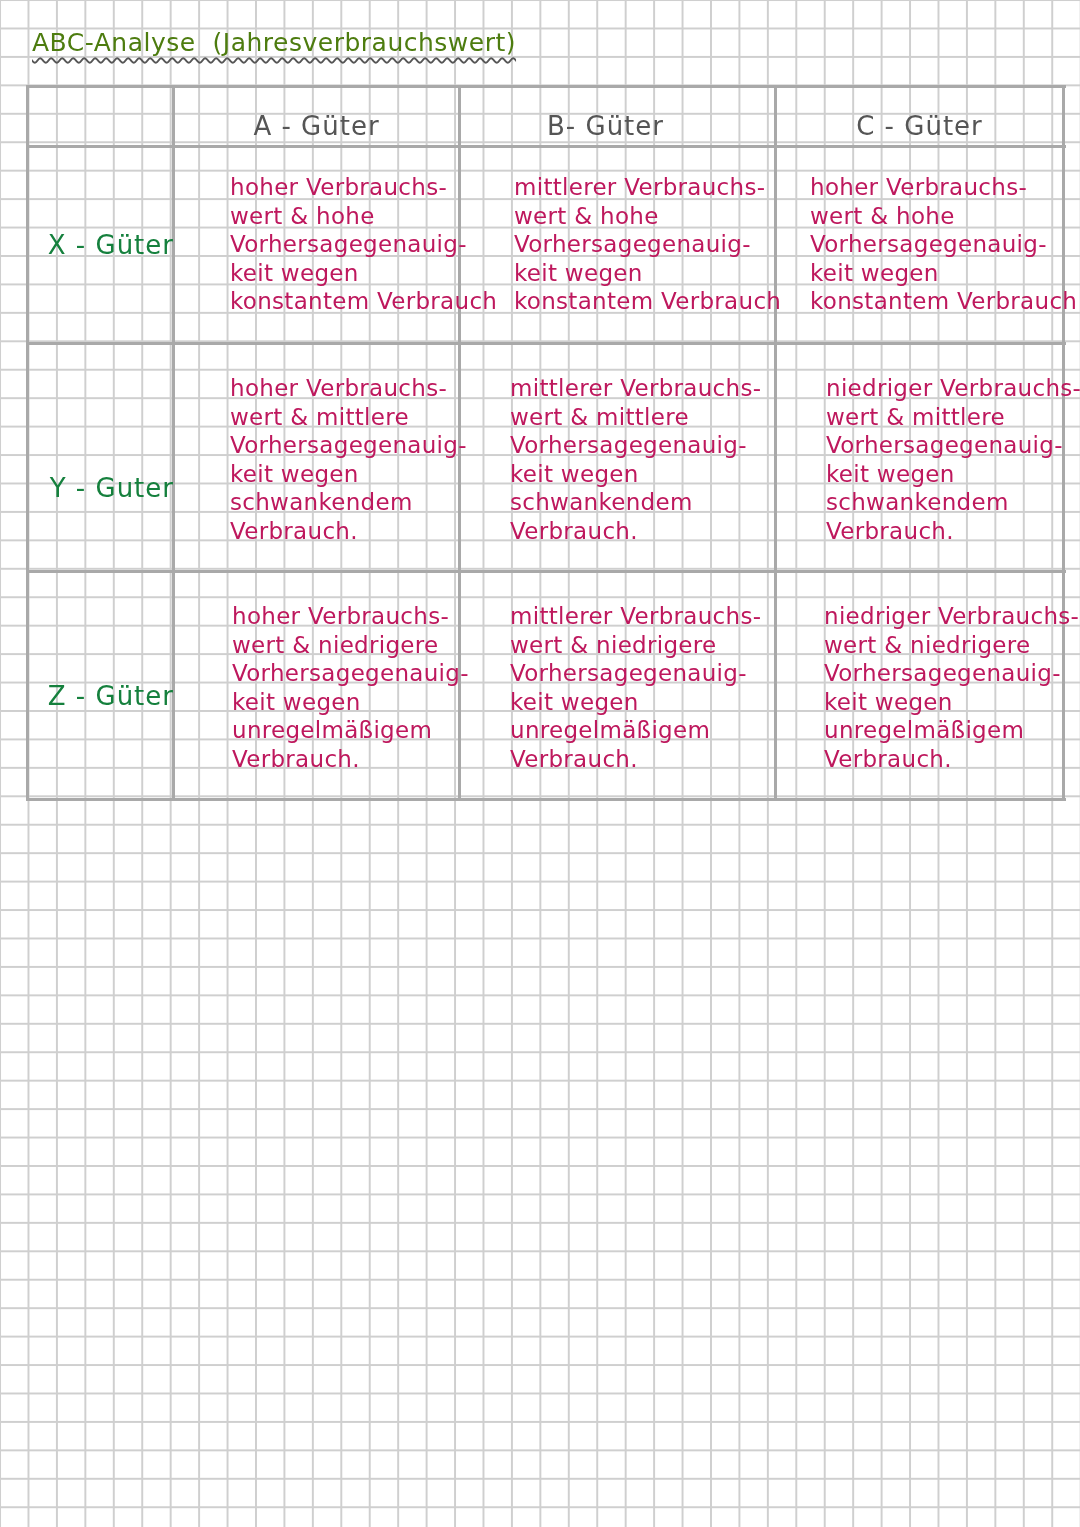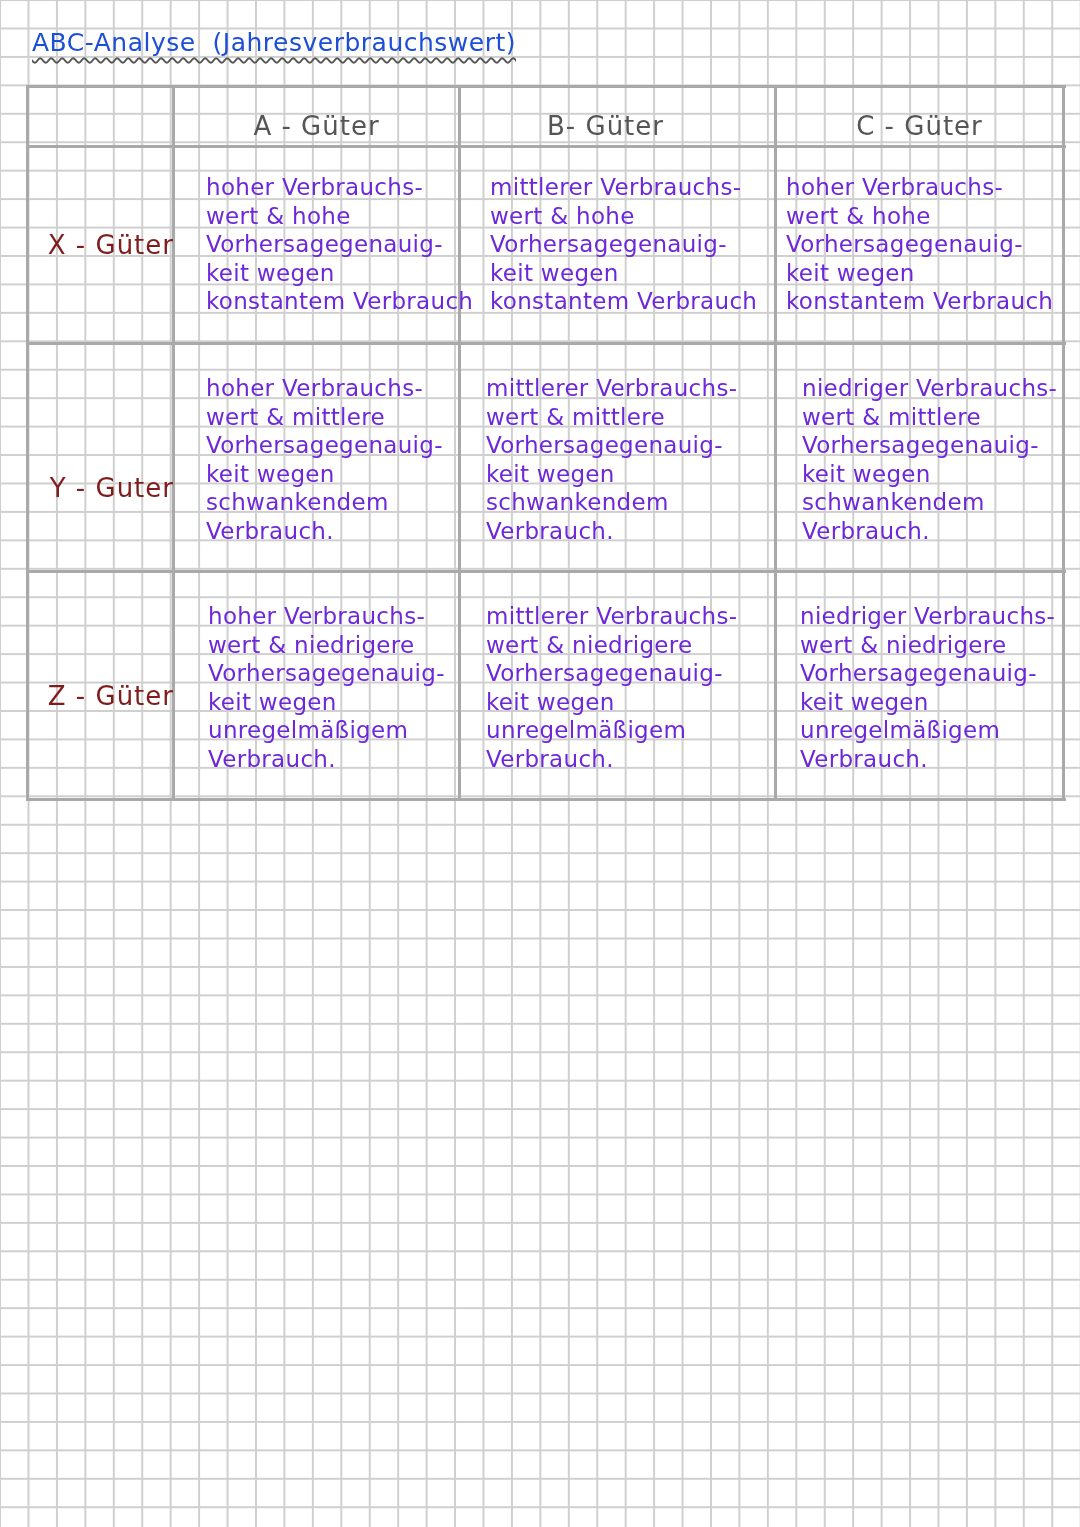--- a/index.html
+++ b/index.html
@@ -14,21 +14,21 @@
       linear-gradient(to bottom, #cfcfcf 1.5px, transparent 1.5px);
     background-size: 28.45px 28.45px;
     background-position: 27.5px 27.5px;
     font-family: "DejaVu Sans", sans-serif;
   }
   .title {
     position: absolute;
     left: 32px;
     top: 28px;
     font-size: 25px;
-    color: #1d4ed8;
+    color: #4d7c0f;
     letter-spacing: 0.5px;
     white-space: pre;
     text-decoration: underline wavy #555555;
     text-decoration-thickness: 1.5px;
     text-underline-offset: 6px;
   }
   .tbl {
     position: absolute;
     left: 26px;
     top: 85px;
@@ -44,32 +44,33 @@
     color: #555555;
     text-align: center;
     top: 26px;
     letter-spacing: 1px;
   }
   .row-head {
     position: absolute;
     left: 0;
     width: 148px;
     font-size: 26px;
-    color: #7f1d1d;
+    color: #15803d;
     text-align: right;
     letter-spacing: 1px;
     white-space: nowrap;
   }
   .cell {
     position: absolute;
     font-size: 23px;
     line-height: 28.5px;
-    color: #6d28d9;
+    color: #be185d;
     white-space: pre;
     letter-spacing: 0.3px;
+    margin-left: 24px;
   }
 </style>
 </head>
 <body>
 
 <div class="title">ABC-Analyse  (Jahresverbrauchswert)</div>
 
 <div class="tbl">
 
   <div class="hline" style="top:0px;"></div>

